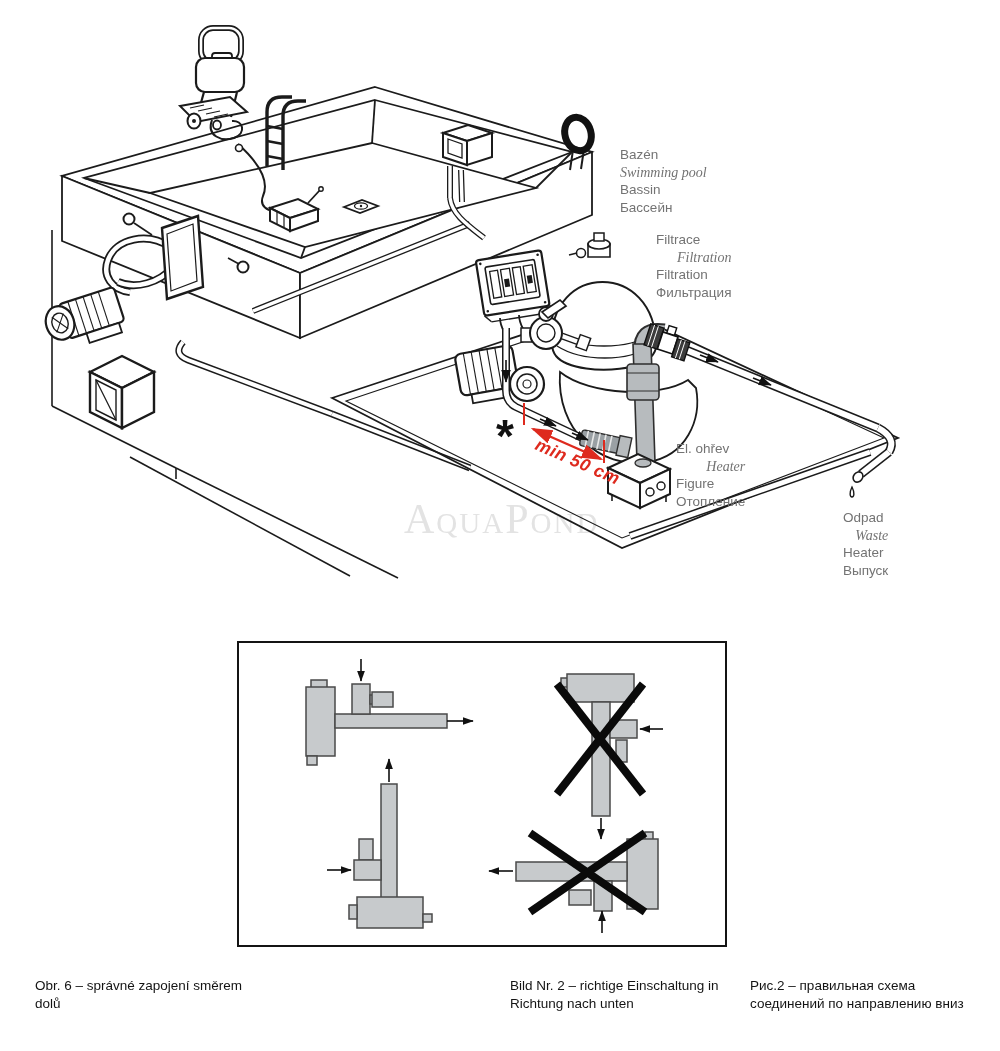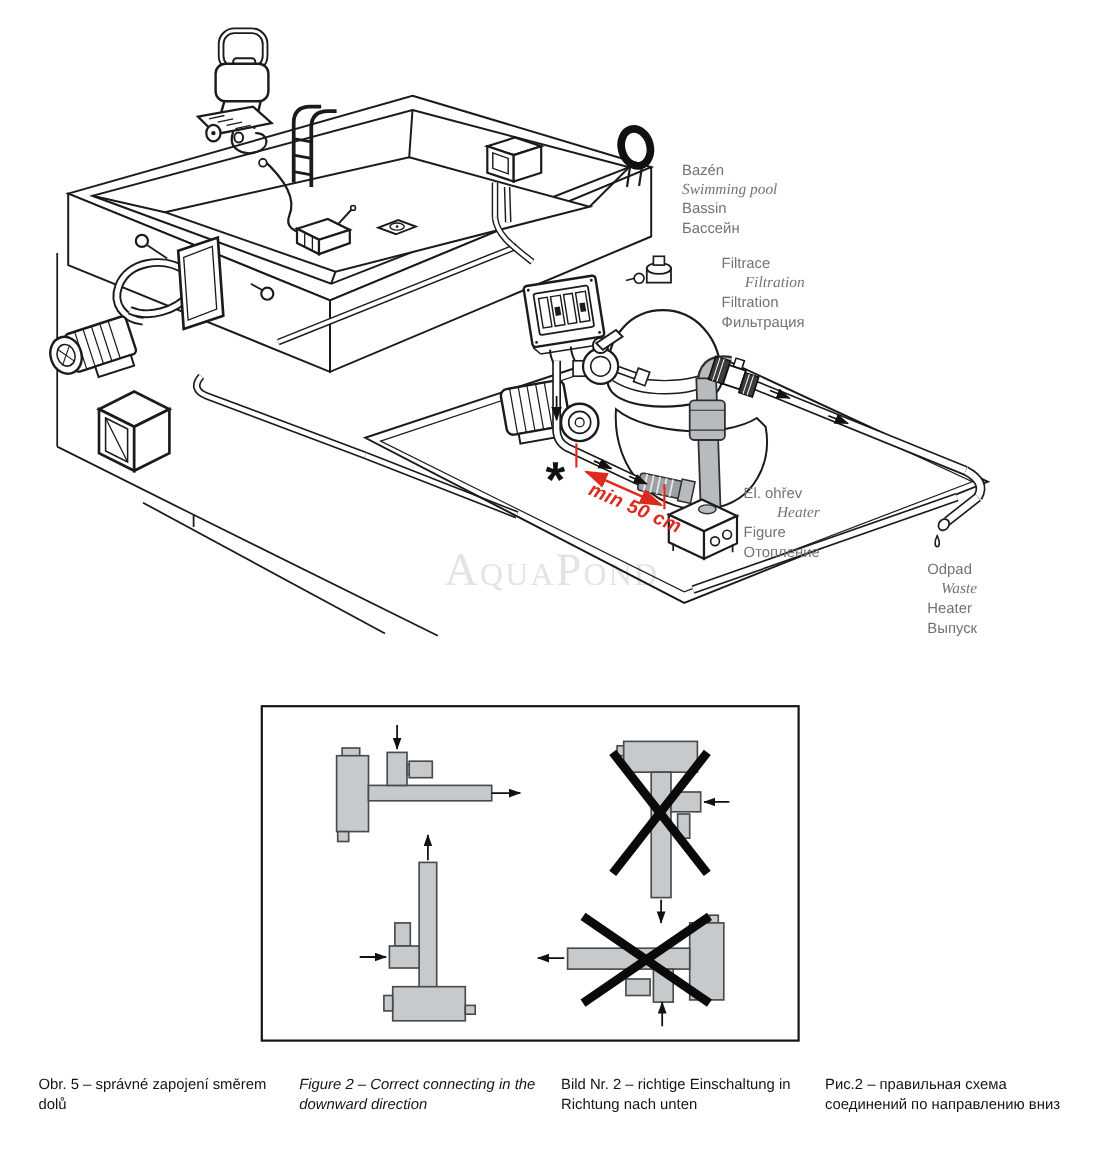--- a/index.html
+++ b/index.html
@@ -383,18 +383,17 @@
         <line x1="274" y1="228" x2="250" y2="228" stroke="#111" stroke-width="1.6" marker-end="url(#fa)"></line>
         <line x1="363" y1="290" x2="363" y2="268" stroke="#111" stroke-width="1.6" marker-end="url(#fa)"></line>
         <g stroke="#0a0a0a" stroke-width="8">
           <line x1="291" y1="190" x2="406" y2="269"></line>
           <line x1="406" y1="190" x2="291" y2="269"></line>
         </g>
       </g>
     </svg>
   </div>
 
-  <div class="cap" style="left:35px;width:222px">Obr. 5 – správné zapojení směrem dolů</div>
-  <div class="cap it" style="left:272px;width:232px">Figure 2 – Correct connecting in the downward direction</div>
+  <div class="cap" style="left:35px;width:222px">Obr. 6 – správné zapojení směrem dolů</div>
   <div class="cap" style="left:510px;width:232px">Bild Nr. 2 – richtige Einschaltung in Richtung nach unten</div>
   <div class="cap" style="left:750px;width:226px">Рис.2 – правильная схема соединений по направлению вниз</div>
 
 </div>
 
 </body></html>

